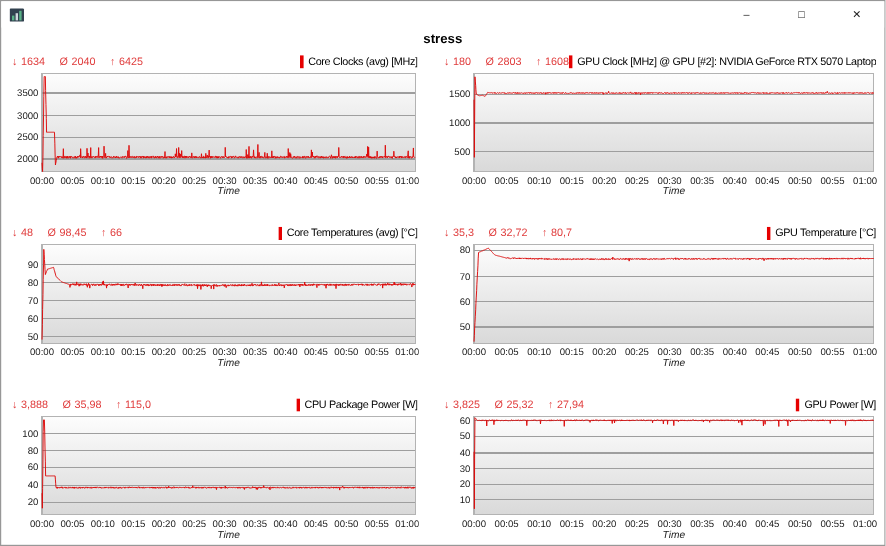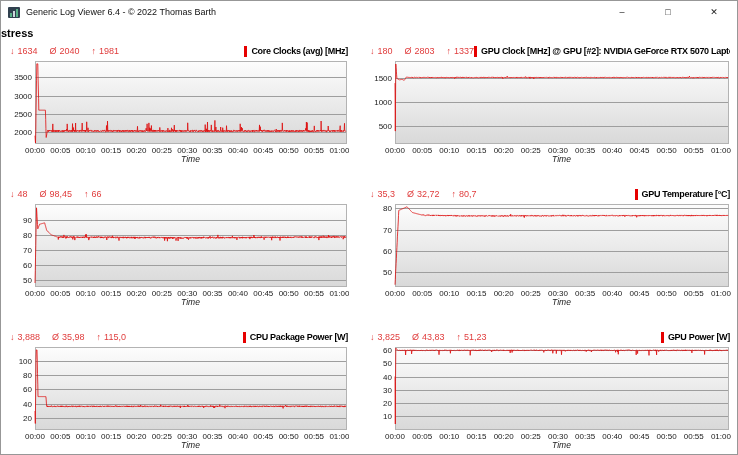--- a/index.html
+++ b/index.html
@@ -4,45 +4,44 @@
 <style>
   html,body{margin:0;padding:0;background:#e8e8e8;font-family:"Liberation Sans",sans-serif;}
   .window{width:738px;height:455px;box-sizing:border-box;background:#fff;border:1px solid #979797;position:relative;overflow:hidden;}
   
   .titlebar{height:22px;display:flex;align-items:center;padding-left:7px;background:#fff;}
   .app-icon{width:13px;height:13px;margin-right:5px;flex:0 0 auto;}
   .titlebar-text{font-size:9px;color:#111;white-space:nowrap;}
   .controls{margin-left:auto;display:flex;height:22px;}
   .ctrl{width:46px;height:22px;display:flex;align-items:center;justify-content:center;font-size:9px;color:#222;cursor:default;}
   
-  .page-title{height:20px;line-height:20px;font-size:11px;font-weight:bold;color:#000;}
+  .page-title{height:20px;line-height:20px;text-align:center;font-size:11px;font-weight:bold;color:#000;}
   .grid{display:grid;grid-template-columns:340px 362px;column-gap:20px;row-gap:22px;padding:0 8px;}
   .panel{height:121px;display:flex;flex-direction:column;}
   .panel-head{height:16px;display:flex;justify-content:space-between;align-items:center;padding:0 1px;overflow:hidden;}
   .stats{display:flex;gap:12px;font-size:9px;color:#e03c3c;white-space:nowrap;flex:0 0 auto;}
   .stat{display:flex;gap:3px;align-items:center;}
-  .chart-title{display:flex;gap:4px;align-items:center;font-weight:bold;font-size:9px;letter-spacing:-0.3px;color:#000;white-space:nowrap;overflow:hidden;}
+  .chart-title{display:flex;gap:4px;align-items:center;font-weight:normal;font-size:9px;letter-spacing:-0.3px;color:#000;white-space:nowrap;overflow:hidden;}
   .chip{width:3px;height:11px;background:#e60000;flex:0 0 auto;}
   .chart-host{height:105px;width:100%;}
   svg{display:block;}
   .ylab,.xlab{font-size:8px;fill:#1a1a1a;font-family:"Liberation Sans",sans-serif;}
   .timelab{font-size:8.5px;font-style:italic;fill:#1a1a1a;font-family:"Liberation Sans",sans-serif;}
 </style>
 </head>
 <body>
 
 <div class="window">
   <div class="titlebar">
     <svg class="app-icon" viewBox="0 0 13 13">
       <rect x="0" y="1" width="12" height="11" rx="1" fill="#31414f"></rect>
       <rect x="2" y="7" width="2" height="4" fill="#59b287"></rect>
       <rect x="5" y="5" width="2" height="6" fill="#cfd8dd"></rect>
       <rect x="8" y="3" width="2" height="8" fill="#59b287"></rect>
     </svg>
-    <span class="titlebar-text">Generic Log Viewer 6.4 - © 2022 Thomas Barth</span>
     <div class="controls">
       <span class="ctrl">–</span>
       <span class="ctrl">□</span>
       <span class="ctrl">✕</span>
     </div>
   </div>
 
   <div class="page-title">stress</div>
 
   <div class="grid">
@@ -52,21 +51,21 @@
         <span class="stat">
           <span>↓</span>
           <span>1634</span>
         </span>
         <span class="stat">
           <span>Ø</span>
           <span>2040</span>
         </span>
         <span class="stat">
           <span>↑</span>
-          <span>1981</span>
+          <span>6425</span>
         </span>
       </div>
       <div class="chart-title">
         <span class="chip"></span>
         <span>Core Clocks (avg) [MHz]</span>
       </div>
     </div>
     <div class="chart-host">
           <svg viewBox="0 0 340 105" width="340" height="105">
             <defs>
@@ -109,21 +108,21 @@
         <span class="stat">
           <span>↓</span>
           <span>180</span>
         </span>
         <span class="stat">
           <span>Ø</span>
           <span>2803</span>
         </span>
         <span class="stat">
           <span>↑</span>
-          <span>1337</span>
+          <span>1608</span>
         </span>
       </div>
       <div class="chart-title">
         <span class="chip"></span>
         <span>GPU Clock [MHz] @ GPU [#2]: NVIDIA GeForce RTX 5070 Laptop</span>
       </div>
     </div>
     <div class="chart-host">
           <svg viewBox="0 0 362 105" width="362" height="105">
             <defs>
@@ -167,20 +166,24 @@
         </span>
         <span class="stat">
           <span>Ø</span>
           <span>98,45</span>
         </span>
         <span class="stat">
           <span>↑</span>
           <span>66</span>
         </span>
       </div>
+      <div class="chart-title">
+        <span class="chip"></span>
+        <span>Core Temperatures (avg) [°C]</span>
+      </div>
     </div>
     <div class="chart-host">
           <svg viewBox="0 0 340 105" width="340" height="105">
             <defs>
               <linearGradient id="g2" x1="0" y1="0" x2="0" y2="1">
                 <stop offset="0%" stop-color="#fdfdfd"></stop>
                 <stop offset="100%" stop-color="#d9d9d9"></stop>
               </linearGradient>
             </defs>
             <rect x="26" y="2" width="311" height="82" fill="url(#g2)" stroke="#b3b3b3" stroke-width="1" shape-rendering="crispEdges"></rect>
@@ -331,25 +334,25 @@
 
   <div class="panel">
     <div class="panel-head">
       <div class="stats">
         <span class="stat">
           <span>↓</span>
           <span>3,825</span>
         </span>
         <span class="stat">
           <span>Ø</span>
-          <span>43,83</span>
-        </span>
-        <span class="stat">
-          <span>↑</span>
-          <span>51,23</span>
+          <span>25,32</span>
+        </span>
+        <span class="stat">
+          <span>↑</span>
+          <span>27,94</span>
         </span>
       </div>
       <div class="chart-title">
         <span class="chip"></span>
         <span>GPU Power [W]</span>
       </div>
     </div>
     <div class="chart-host">
           <svg viewBox="0 0 362 105" width="362" height="105">
             <defs>

